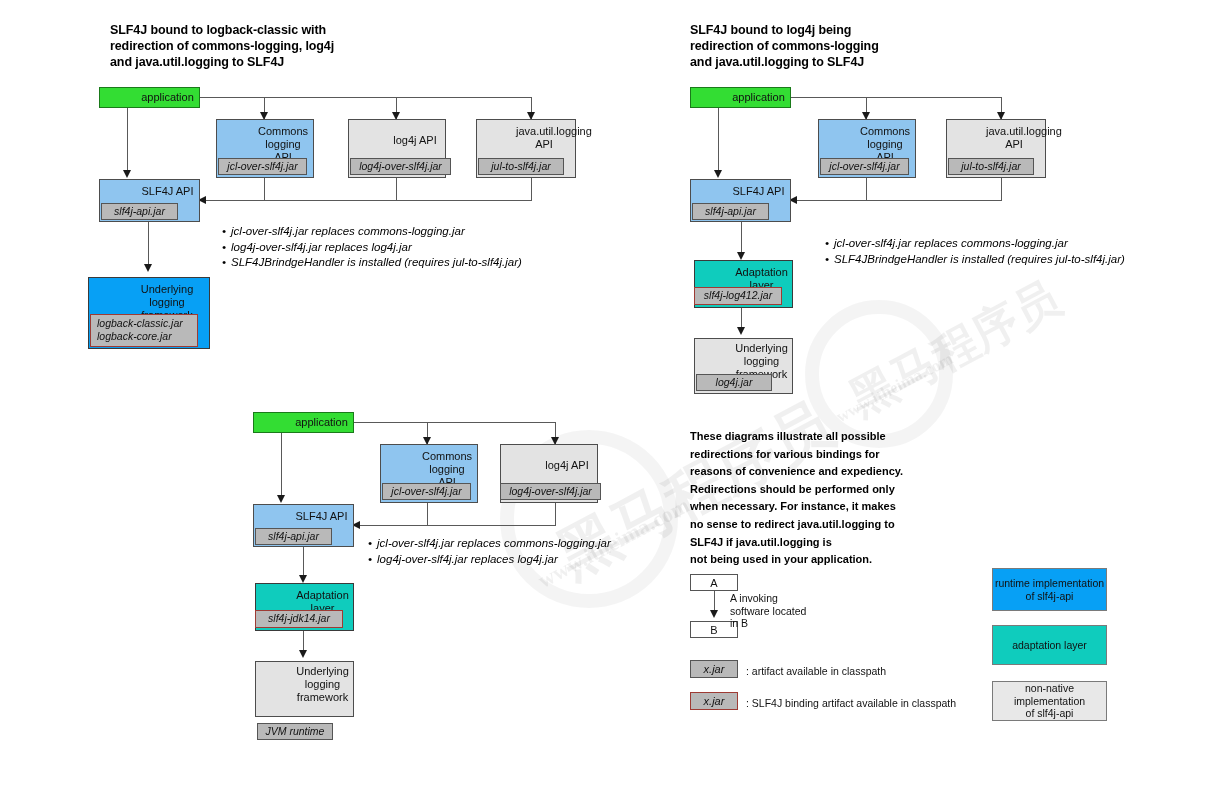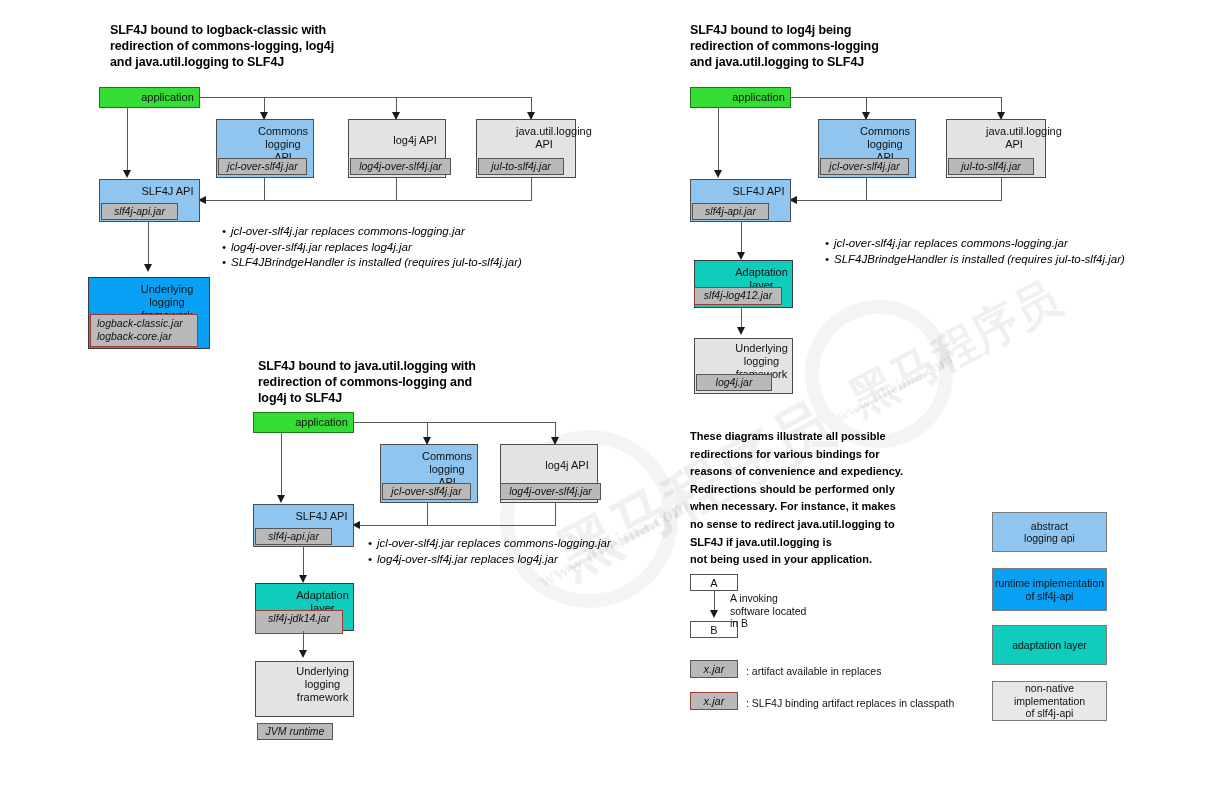--- a/index.html
+++ b/index.html
@@ -233,23 +233,20 @@
 logging
 framework</span>
   </div>
   <div class="jar" style="left:696px;top:374px;width:76px;height:17px;">log4j.jar</div>
 
   <div class="notes" style="left:825px;top:236px;">
     <span class="b" style="font-style:italic;">jcl-over-slf4j.jar replaces commons-logging.jar</span>
     <span class="b" style="font-style:italic;">SLF4JBrindgeHandler is installed (requires jul-to-slf4j.jar)</span>
   </div>
 
-  <div class="heading" style="left:258px;top:358px;width:340px;white-space:pre-line;">SLF4J bound to java.util.logging with
-redirection of commons-logging and
-log4j to SLF4J</div>
 
   <div class="node green" style="left:253px;top:412px;width:101px;height:21px;">
     <span class="title" style="padding-top:3px;">application</span>
   </div>
 
   <div class="hline" style="left:354px;top:422px;width:202px;"></div>
   <div class="vline" style="left:427px;top:422px;height:22px;"></div>
   <div class="arrow-down" style="left:423px;top:437px;"></div>
   <div class="vline" style="left:555px;top:422px;height:22px;"></div>
   <div class="arrow-down" style="left:551px;top:437px;"></div>
@@ -277,21 +274,21 @@
     <span class="title">SLF4J API</span>
   </div>
   <div class="jar" style="left:255px;top:528px;width:77px;height:17px;">slf4j-api.jar</div>
 
   <div class="vline" style="left:303px;top:547px;height:34px;"></div>
   <div class="arrow-down" style="left:299px;top:575px;"></div>
 
   <div class="node teal" style="left:255px;top:583px;width:99px;height:48px;">
     <span class="title">Adaptation layer</span>
   </div>
-  <div class="jar binding" style="left:255px;top:610px;width:88px;height:24px;">slf4j-jdk14.jar</div>
+  <div class="jar binding" style="left:255px;top:610px;width:88px;height:18px;">slf4j-jdk14.jar</div>
 
   <div class="vline" style="left:303px;top:631px;height:24px;"></div>
   <div class="arrow-down" style="left:299px;top:650px;"></div>
 
   <div class="node grey" style="left:255px;top:661px;width:99px;height:56px;">
     <span class="title" style="padding-top:3px;">Underlying
 logging
 framework</span>
   </div>
   <div class="jar" style="left:257px;top:723px;width:76px;height:17px;">JVM runtime</div>
@@ -318,31 +315,27 @@
   <div class="lgbox" style="left:690px;top:621px;width:48px;height:17px;">
     <span>B</span>
   </div>
   <div class="lgtext" style="left:730px;top:592px;">A invoking
 software located
 in B</div>
 
   <div class="lgjar" style="left:690px;top:660px;width:48px;height:18px;">
     <span>x.jar</span>
   </div>
-  <div class="lgcap" style="left:746px;top:665px;">: artifact available in replaces</div>
+  <div class="lgcap" style="left:746px;top:665px;">: artifact available in classpath</div>
 
   <div class="lgjar binding" style="left:690px;top:692px;width:48px;height:18px;">
     <span>x.jar</span>
   </div>
-  <div class="lgcap" style="left:746px;top:697px;">: SLF4J binding artifact replaces in classpath</div>
-
-  <div class="swatch" style="left:992px;top:512px;width:115px;height:40px;background:#8fc5ef;">
-    <span>abstract
-logging api</span>
-  </div>
+  <div class="lgcap" style="left:746px;top:697px;">: SLF4J binding artifact available in classpath</div>
+
   <div class="swatch" style="left:992px;top:568px;width:115px;height:43px;background:#07a0f5;">
     <span>runtime implementation
 of slf4j-api</span>
   </div>
   <div class="swatch" style="left:992px;top:625px;width:115px;height:40px;background:#0fccbd;">
     <span>adaptation layer</span>
   </div>
   <div class="swatch" style="left:992px;top:681px;width:115px;height:40px;background:#e8e8e8;">
     <span>non-native implementation
 of slf4j-api</span>

